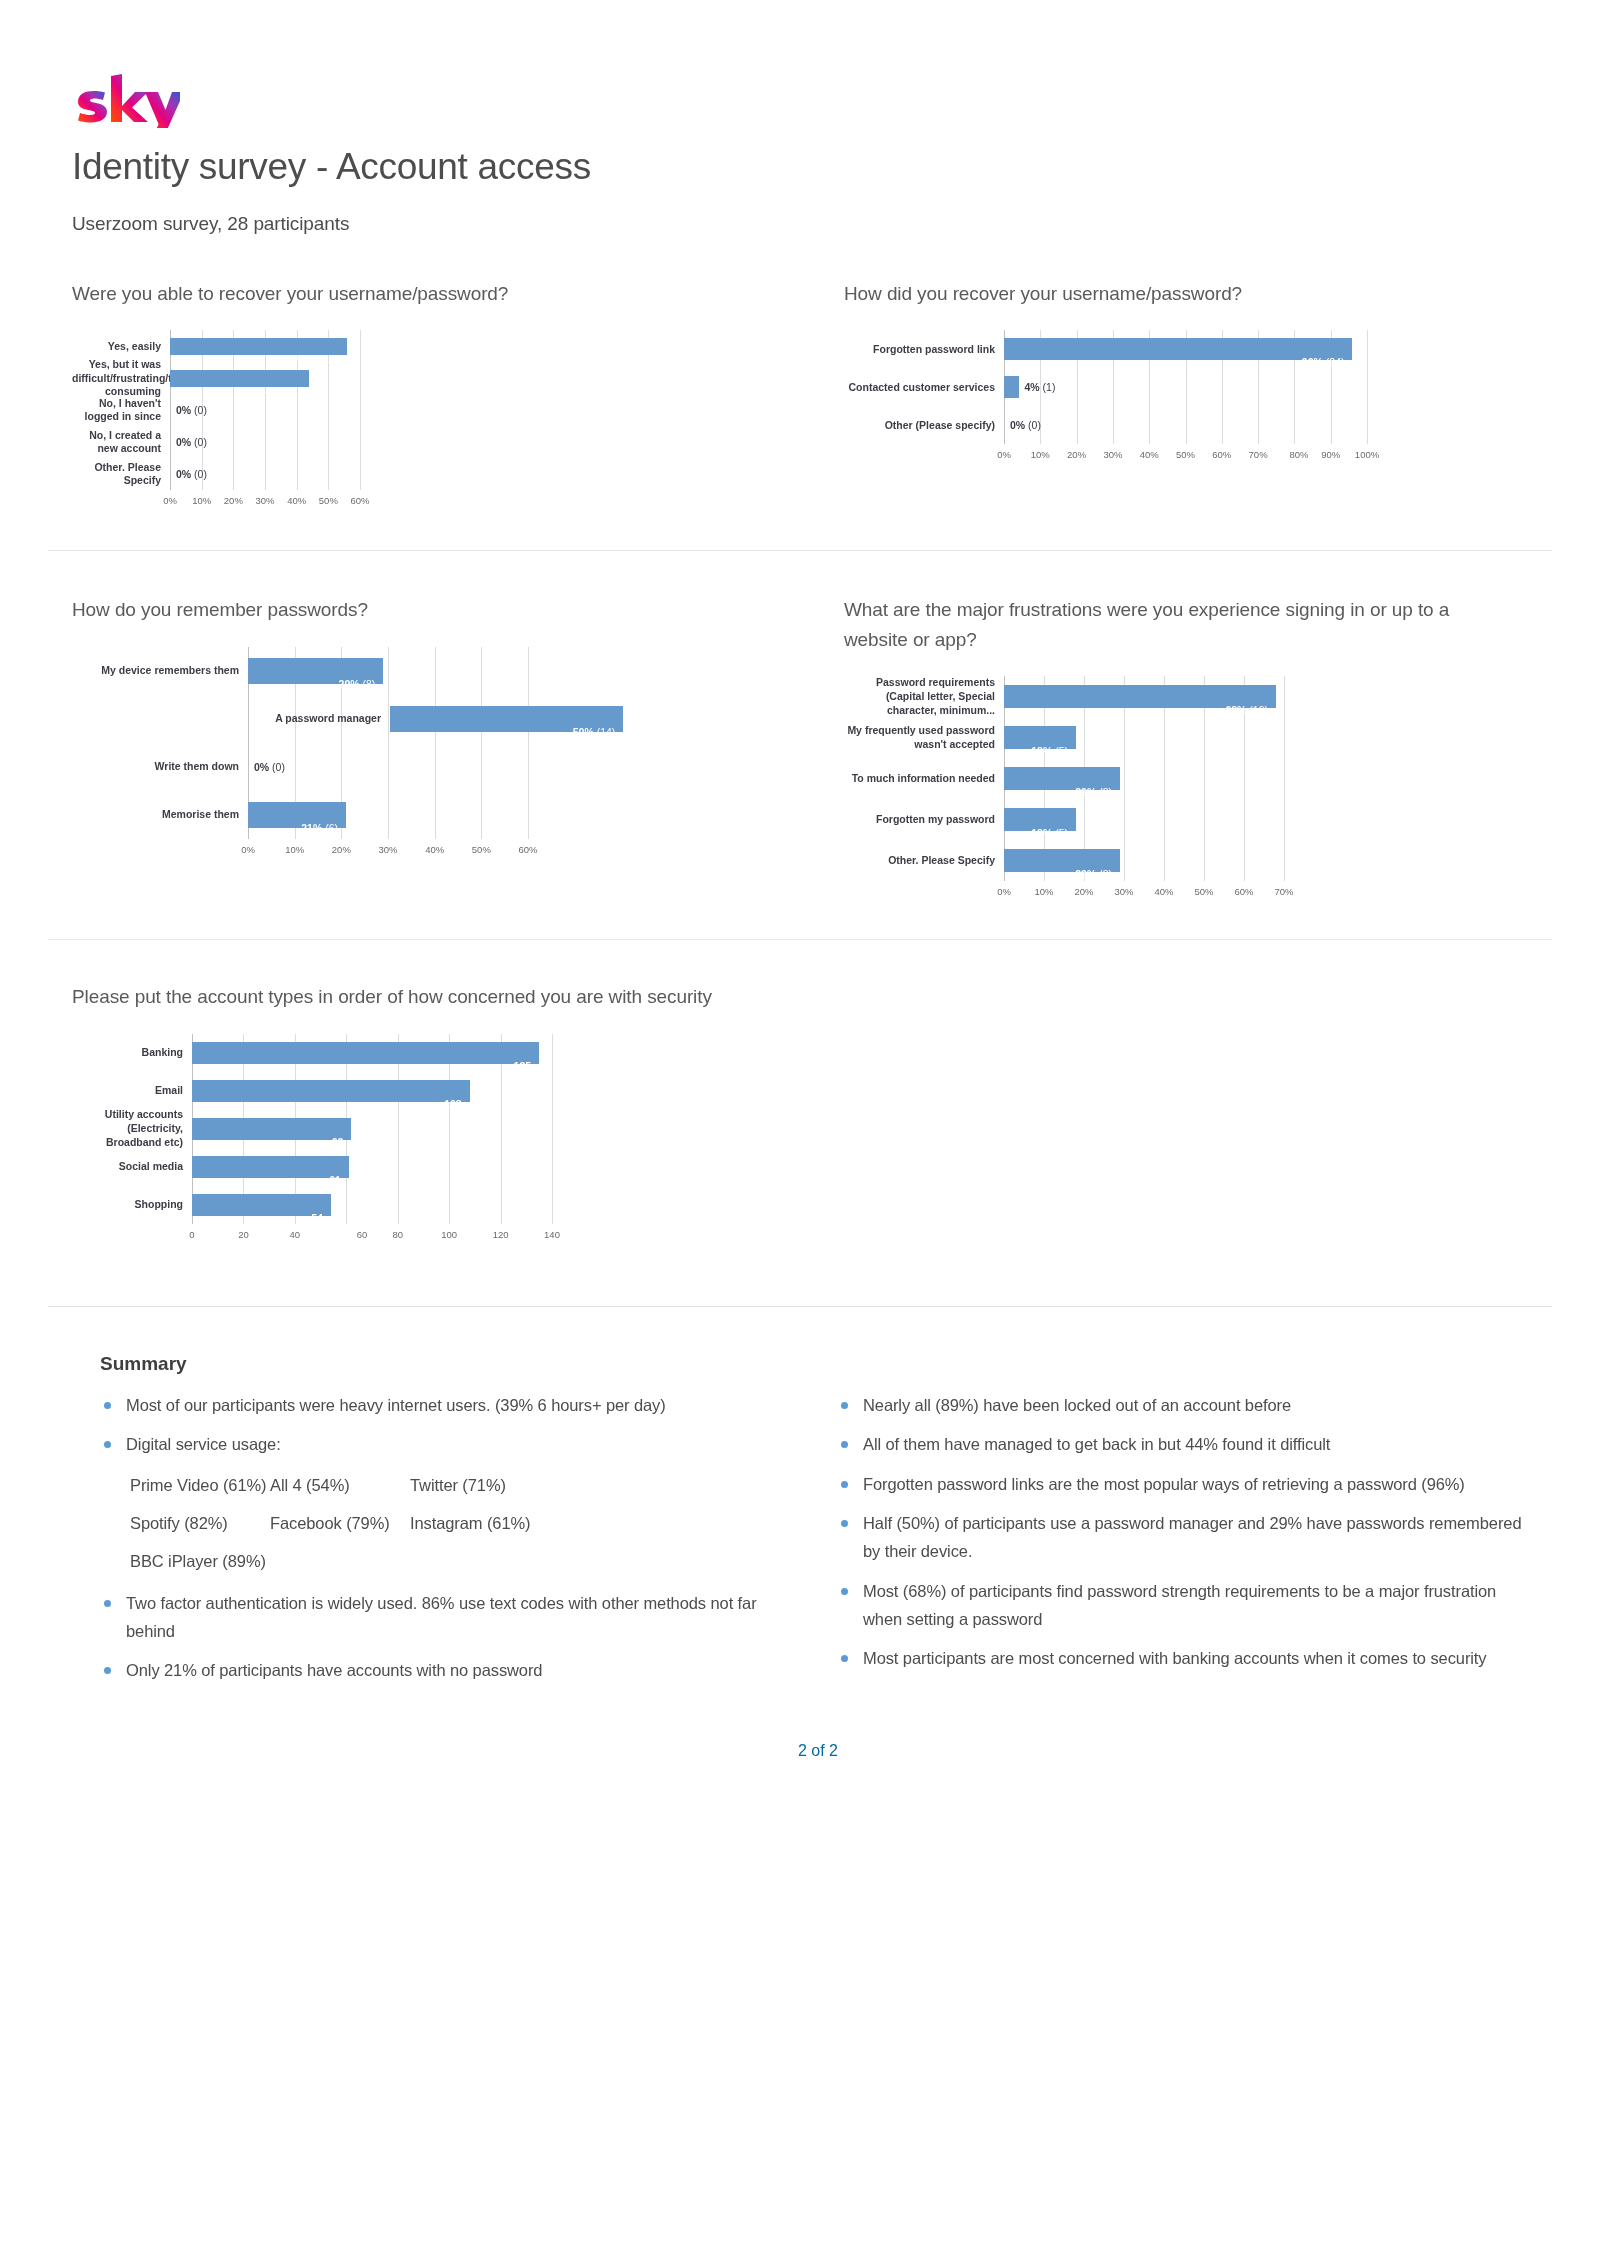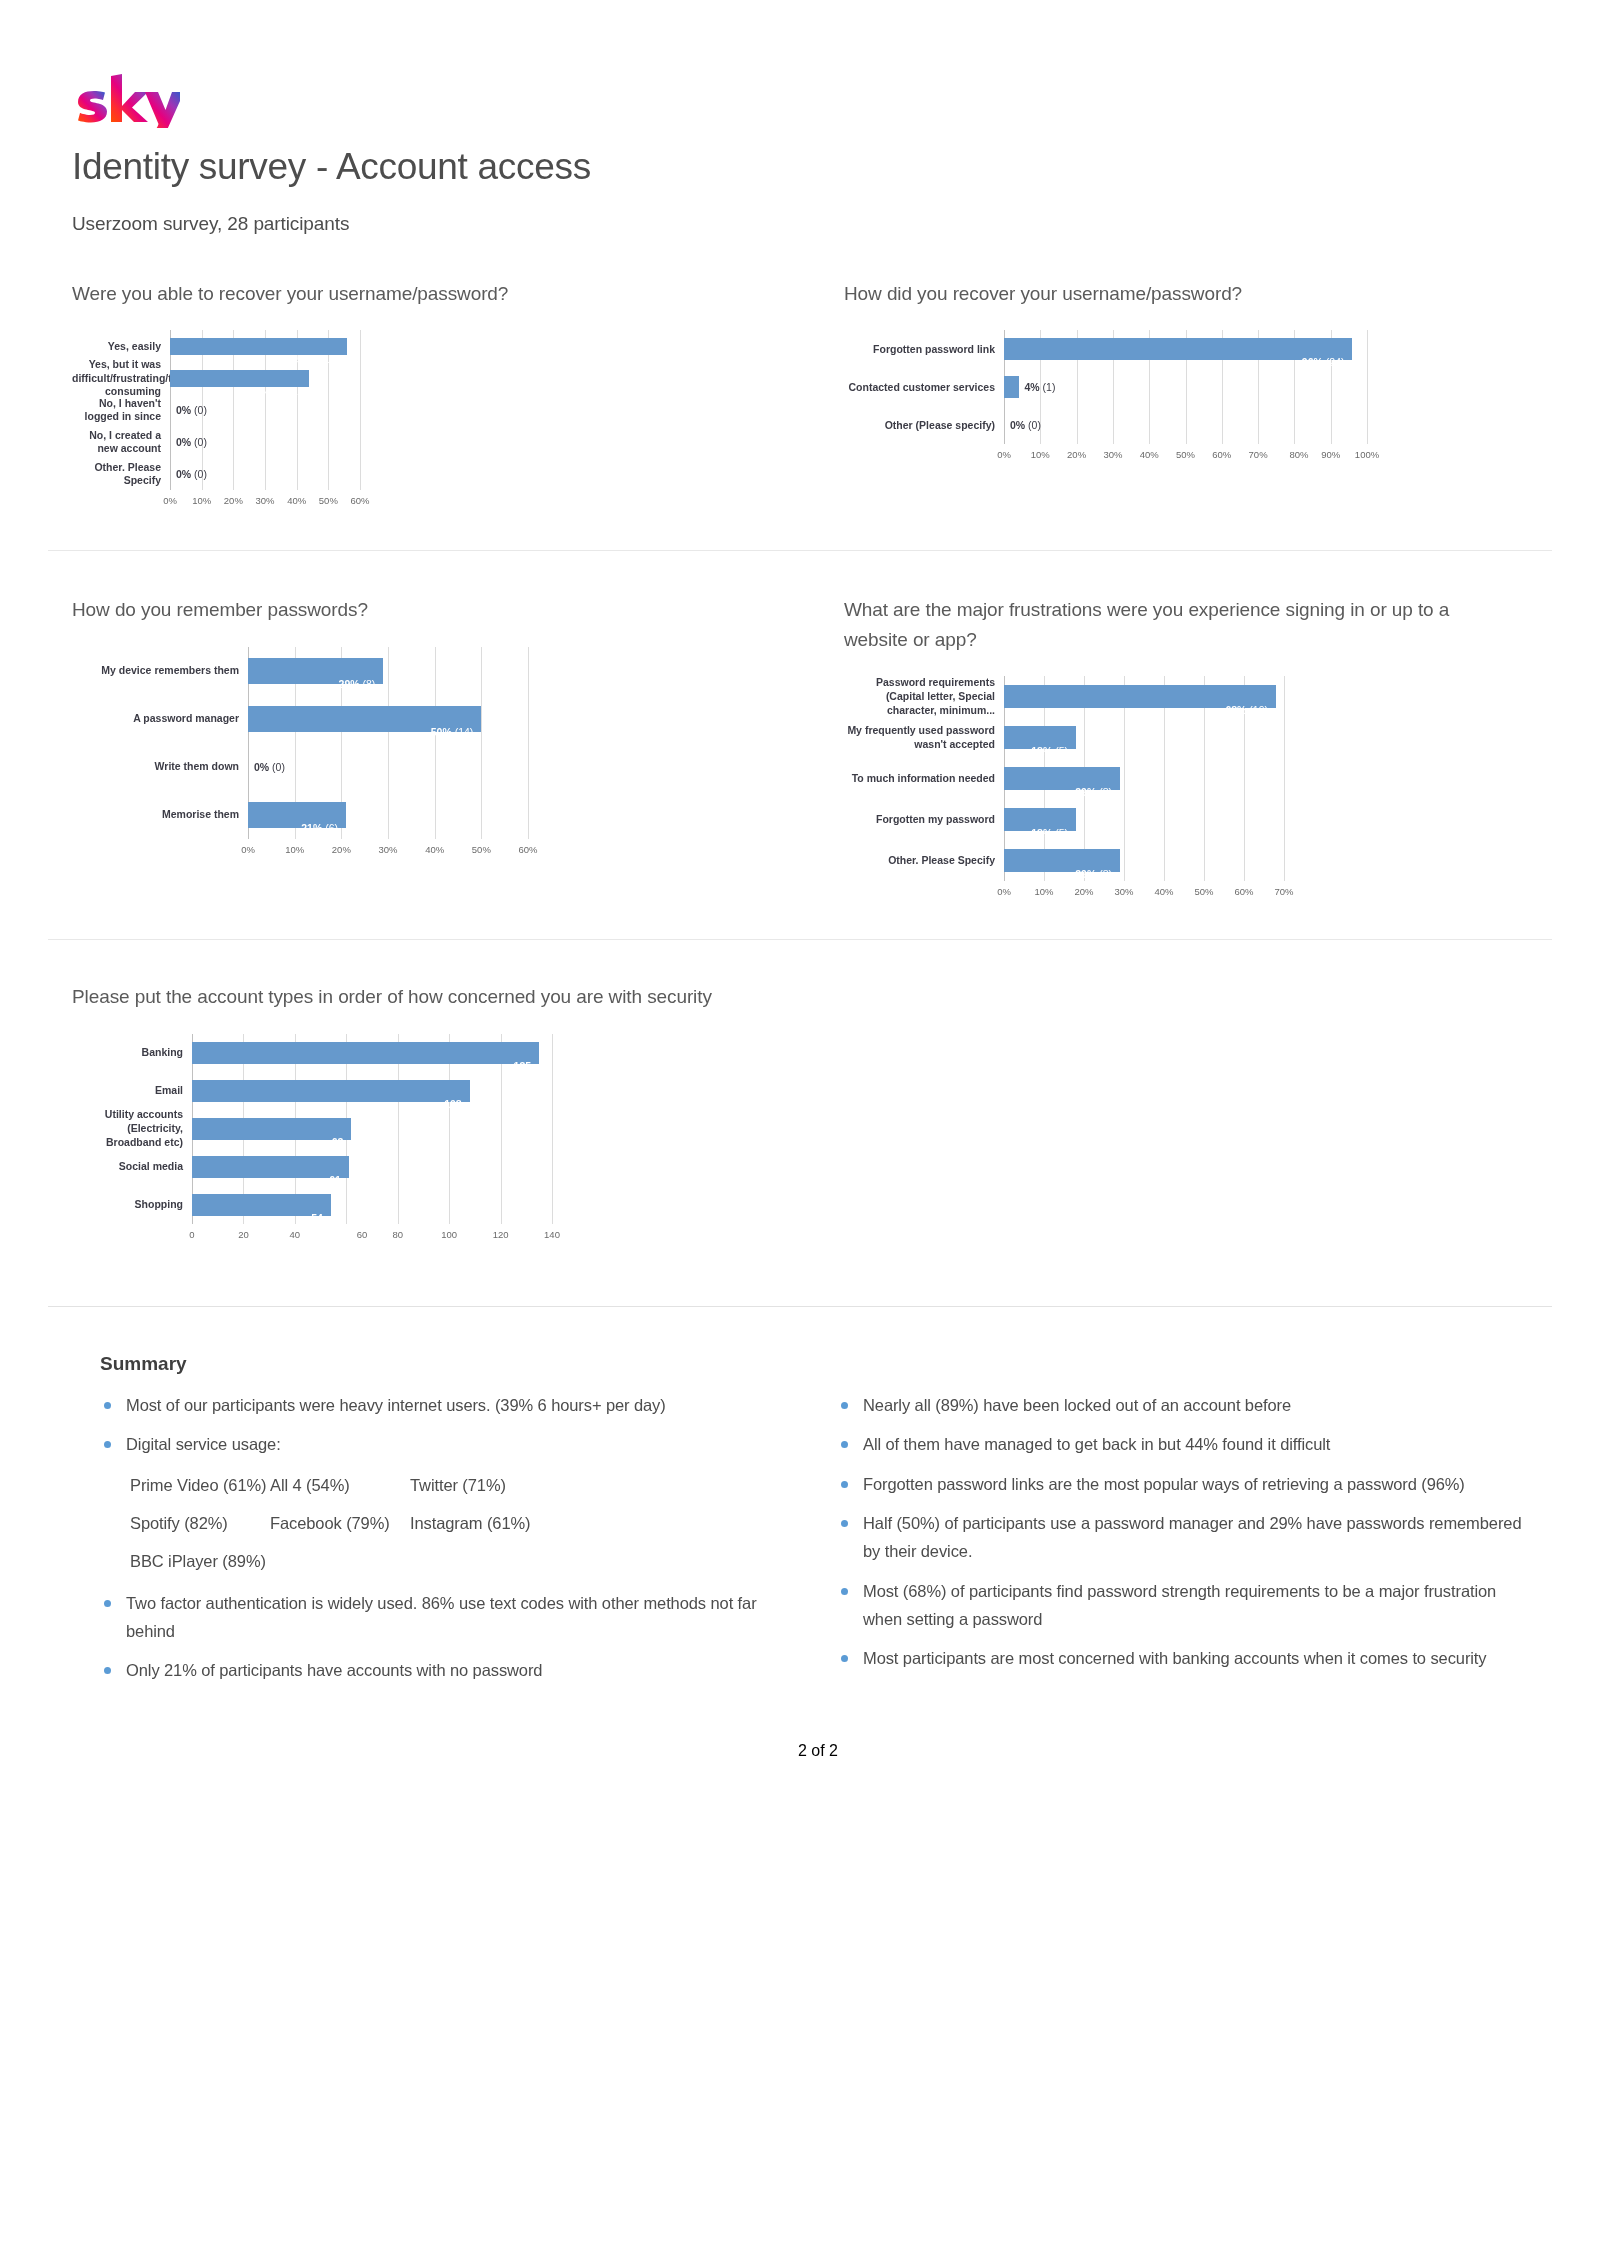--- a/index.html
+++ b/index.html
@@ -169,21 +169,21 @@
   }
   .usage-grid span {
     font-size: 16.5px;
     color: #4d4d4d;
     line-height: 1.7;
     letter-spacing: -0.1px;
   }
   .footer {
     text-align: center;
     font-size: 16px;
-    color: #000000;
+    color: #0369a1;
     padding-top: 46px;
     padding-bottom: 40px;
   }
 </style>
 </head>
 <body>
 
 <div class="page">
 
   <div class="header">
@@ -347,21 +347,21 @@
                 <div class="gline" style="left: 233.333px;"></div>
                 <div class="gline" style="left: 280px;"></div>
               </div>
               <div class="crow bar-band" style="height: 48px;">
                 <div class="clabel" style="width: 176px;">My device remembers them</div>
                 <div class="cplot" style="width: 280px; flex: 0 0 280px; position: relative; height: 48px;">
                   <div class="bar" style="position: absolute; left: 0px; top: 11px; height: 26px; width: 135.333px; background: rgb(102, 153, 204);"></div>
                   <div class="bar-val inside" style="left: 127.333px; transform: translate(-100%, -50%);"><b>29%</b> (8)</div>
                 </div>
               </div>
-              <div class="crow bar-band" style="height: 48px;">
+              <div class="crow bar-band" style="height: 48px; justify-content: center;">
                 <div class="clabel" style="width: 176px;">A password manager</div>
                 <div class="cplot" style="width: 280px; flex: 0 0 280px; position: relative; height: 48px;">
                   <div class="bar" style="position: absolute; left: 0px; top: 11px; height: 26px; width: 233.333px; background: rgb(102, 153, 204);"></div>
                   <div class="bar-val inside" style="left: 225.333px; transform: translate(-100%, -50%);"><b>50%</b> (14)</div>
                 </div>
               </div>
               <div class="crow bar-band" style="height: 48px;">
                 <div class="clabel" style="width: 176px;">Write them down</div>
                 <div class="cplot" style="width: 280px; flex: 0 0 280px; position: relative; height: 48px;">
                   <div class="bar-val outside" style="left: 6px;"><b>0%</b> (0)</div>

